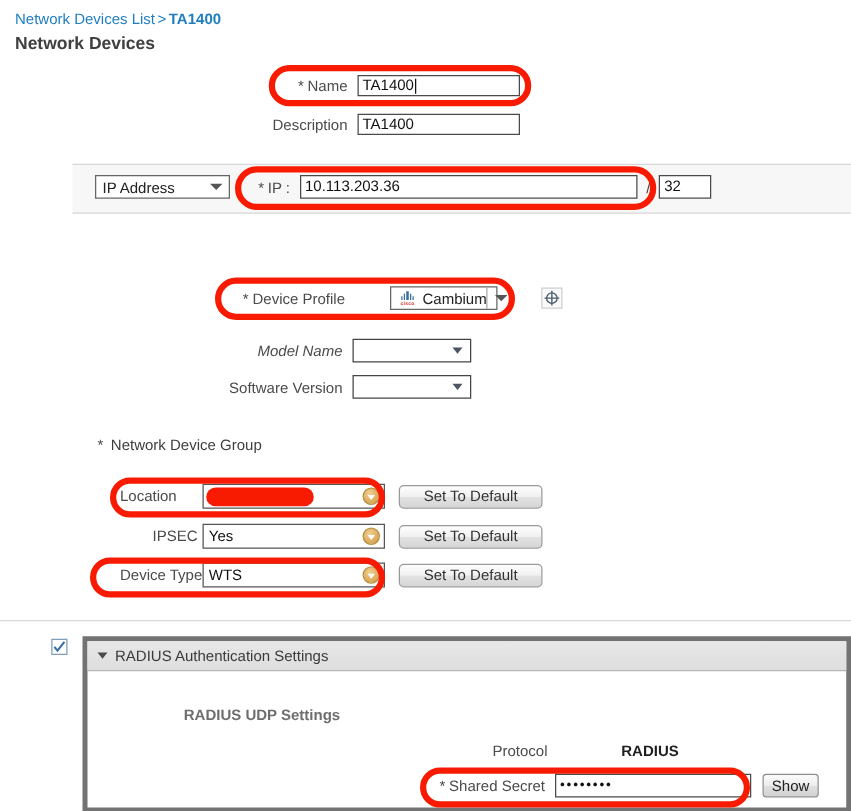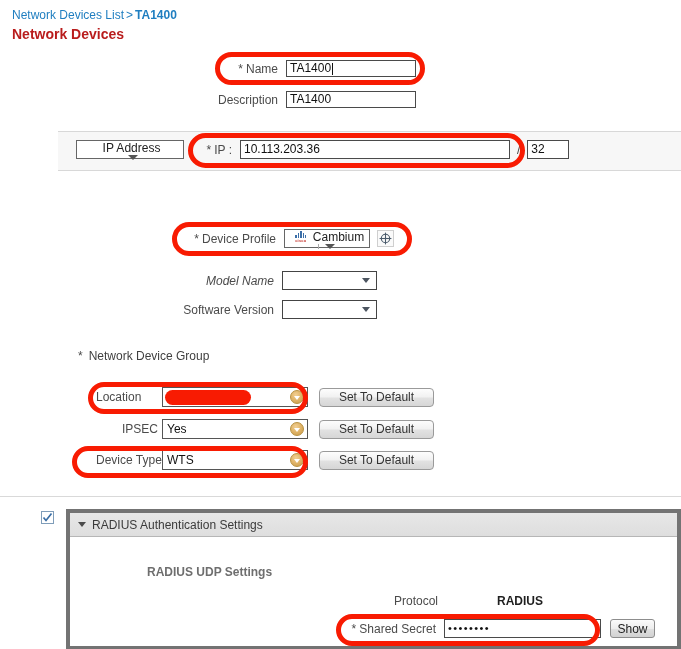--- a/index.html
+++ b/index.html
@@ -27,21 +27,21 @@
     white-space: nowrap;
   }
   .breadcrumb .bc-sep { color: #1f7ec0; padding: 0 2px; }
   .breadcrumb .bc-current { font-weight: bold; color: #1f7ec0; }
 
   .page-title {
     position: absolute;
     left: 12px; top: 26px;
     font-size: 14px;
     font-weight: bold;
-    color: #b91c1c;
+    color: #404040;
   }
 
   
   .row { position: absolute; display: flex; align-items: center; }
   .lbl {
     font-size: 12px;
     color: #4b4b4b;
     text-align: right;
     white-space: nowrap;
   }
@@ -73,21 +73,20 @@
     border: 1px solid #666;
     background: #fff;
     height: 19px;
     box-sizing: border-box;
     display: flex;
     align-items: center;
     justify-content: space-between;
     font-size: 12px;
     color: #222;
     padding: 0 2px 0 5px;
-    flex-direction: column;
   }
   .combo .arrow {
     width: 0; height: 0;
     border-left: 5px solid transparent;
     border-right: 5px solid transparent;
     border-top: 5px solid #555;
     margin-left: 6px;
     margin-right: 3px;
   }
   .combo .divider {
@@ -311,21 +310,21 @@
     </div>
   </div>
 
   <div class="row" style="left:196px; top:140px;">
     <span class="lbl" style="width:36px;"><span class="req">*</span><span>IP :</span></span>
     <div class="txtbox" style="width:270px; height:19px; margin-left:8px;">10.113.203.36</div>
     <span style="margin:0 7px; color:#444; font-size:12px;">/</span>
     <div class="txtbox" style="width:42px; height:19px;">32</div>
   </div>
 
-  <div class="row" style="left:178px; top:229px;">
+  <div class="row" style="left:178px; top:229px;gap:28px;">
     <span class="lbl" style="width:98px;"><span class="req">*</span><span>Device Profile</span></span>
     <div class="combo" style="width:86px; margin-left:8px; padding-left:3px;">
       <span style="display:flex; align-items:center;">
         <span class="cisco">
           <span class="bars">
             <i style="height:3px"></i>
               <i style="height:5px"></i>
               <i style="height:7px"></i>
               <i style="height:5px"></i>
               <i style="height:3px"></i>

